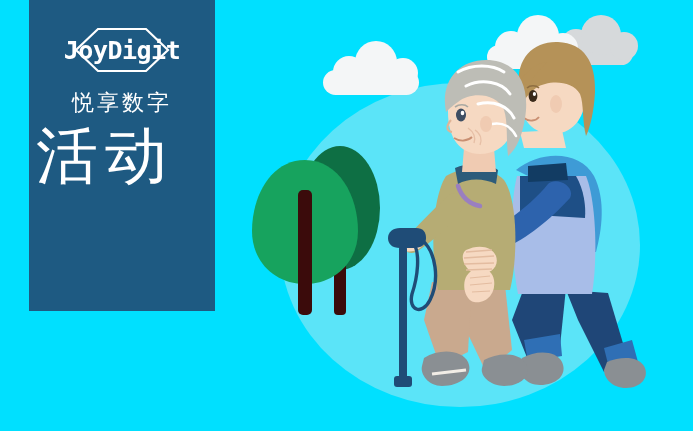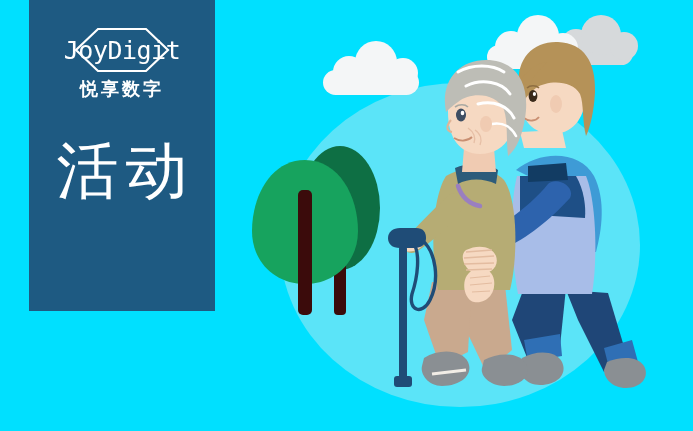--- a/index.html
+++ b/index.html
@@ -26,38 +26,38 @@
     margin-top:27px;
     width:150px;height:46px;
     display:flex;align-items:center;justify-content:center;
   }
   .hex{position:absolute;left:50%;top:50%;transform:translate(-50%,-50%);}
   .logo-text{
     position:relative;
     color:#ffffff;
     font-family:"DejaVu Sans Mono","Liberation Mono",monospace;
     font-size:25px;
-    font-weight:normal;
+    font-weight:bold;
     letter-spacing:-0.5px;
     line-height:1;
     white-space:nowrap;
   }
   .logo-cn{
-    margin-top:7px;
+    margin-top:19px;
     color:#ffffff;
-    font-size:18px;
-    font-weight:bold;
+    font-size:22px;
+    font-weight:normal;
     letter-spacing:3px;
     line-height:1;
     white-space:nowrap;
   }
   .title-block{
-    margin-top:41px;
+    margin-top:10px;
     width:100%;
-    display:flex;flex-direction:column;align-items:center;gap:28px;
+    display:flex;flex-direction:row;align-items:center;gap:28px;
   }
   .title-line{
     color:#ffffff;
     font-size:62px;
     line-height:1.03;
     letter-spacing:7px;
     white-space:nowrap;
     text-indent:7px;
   }
   .title-line.light{font-weight:300;}

